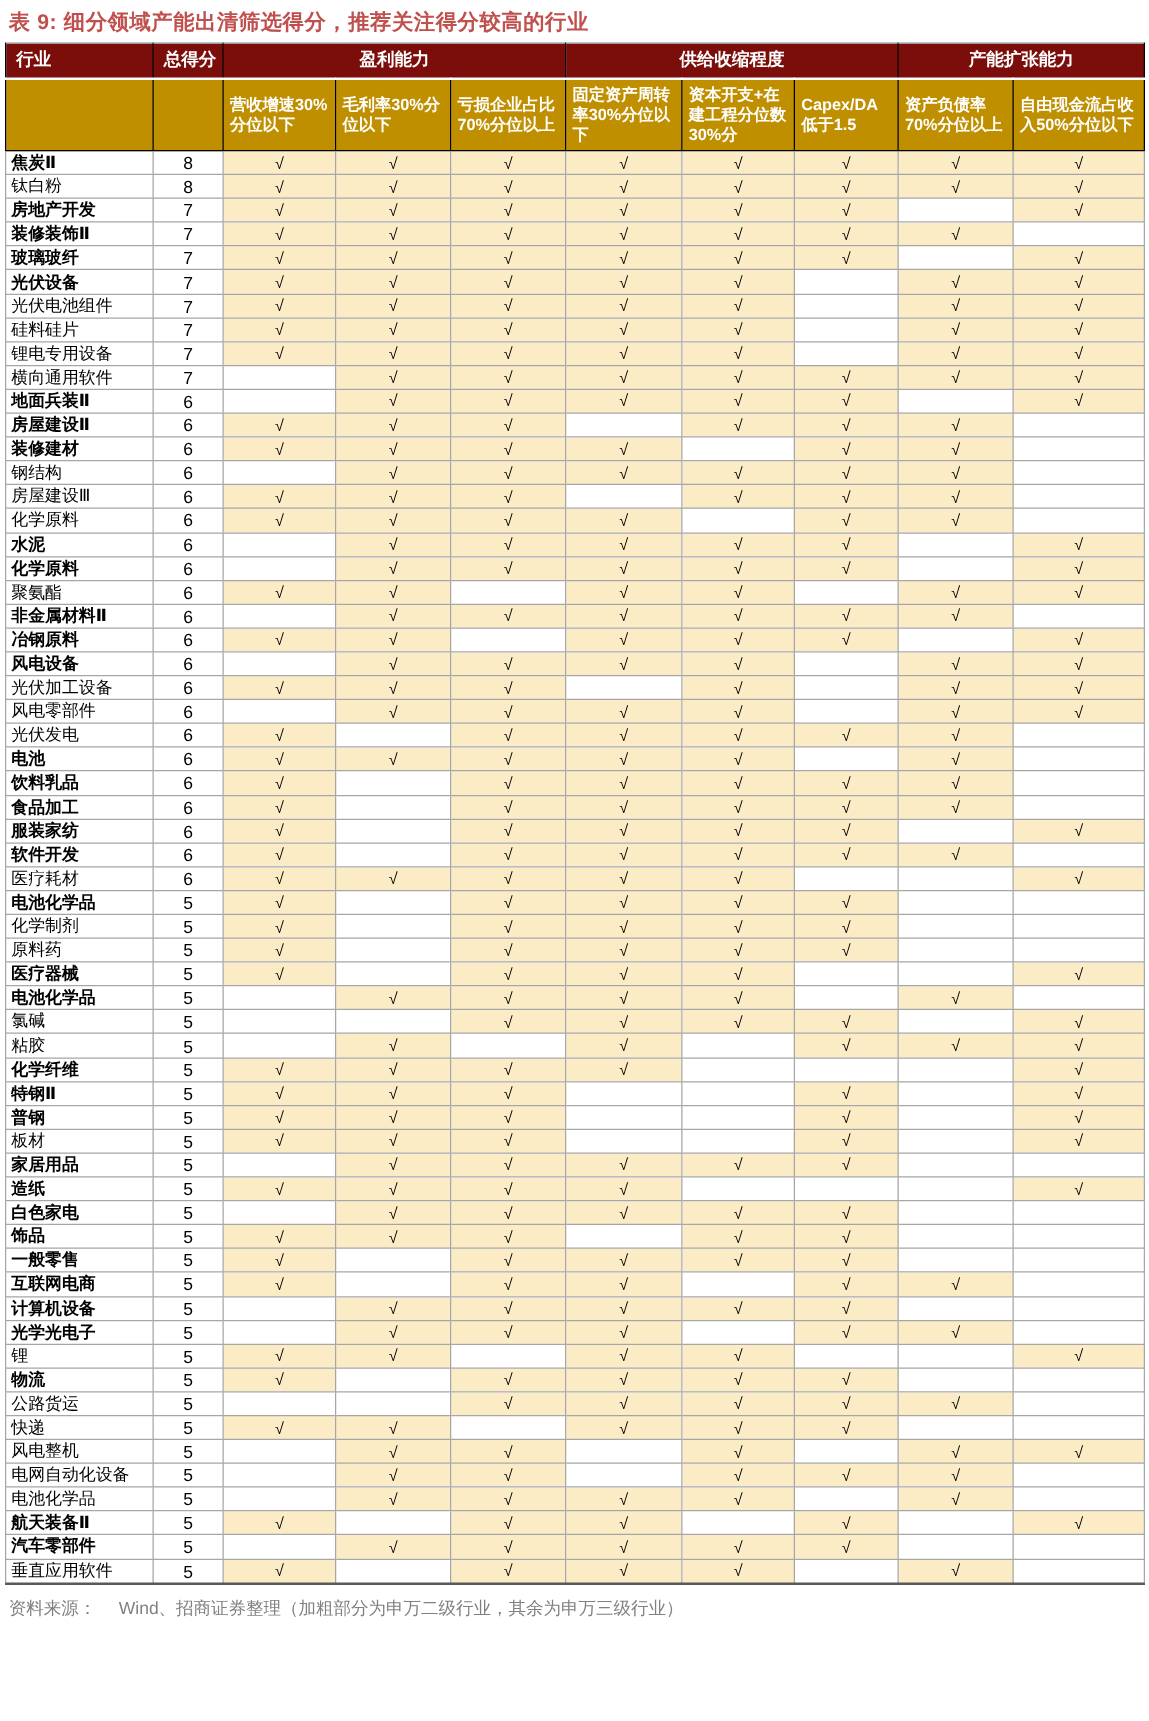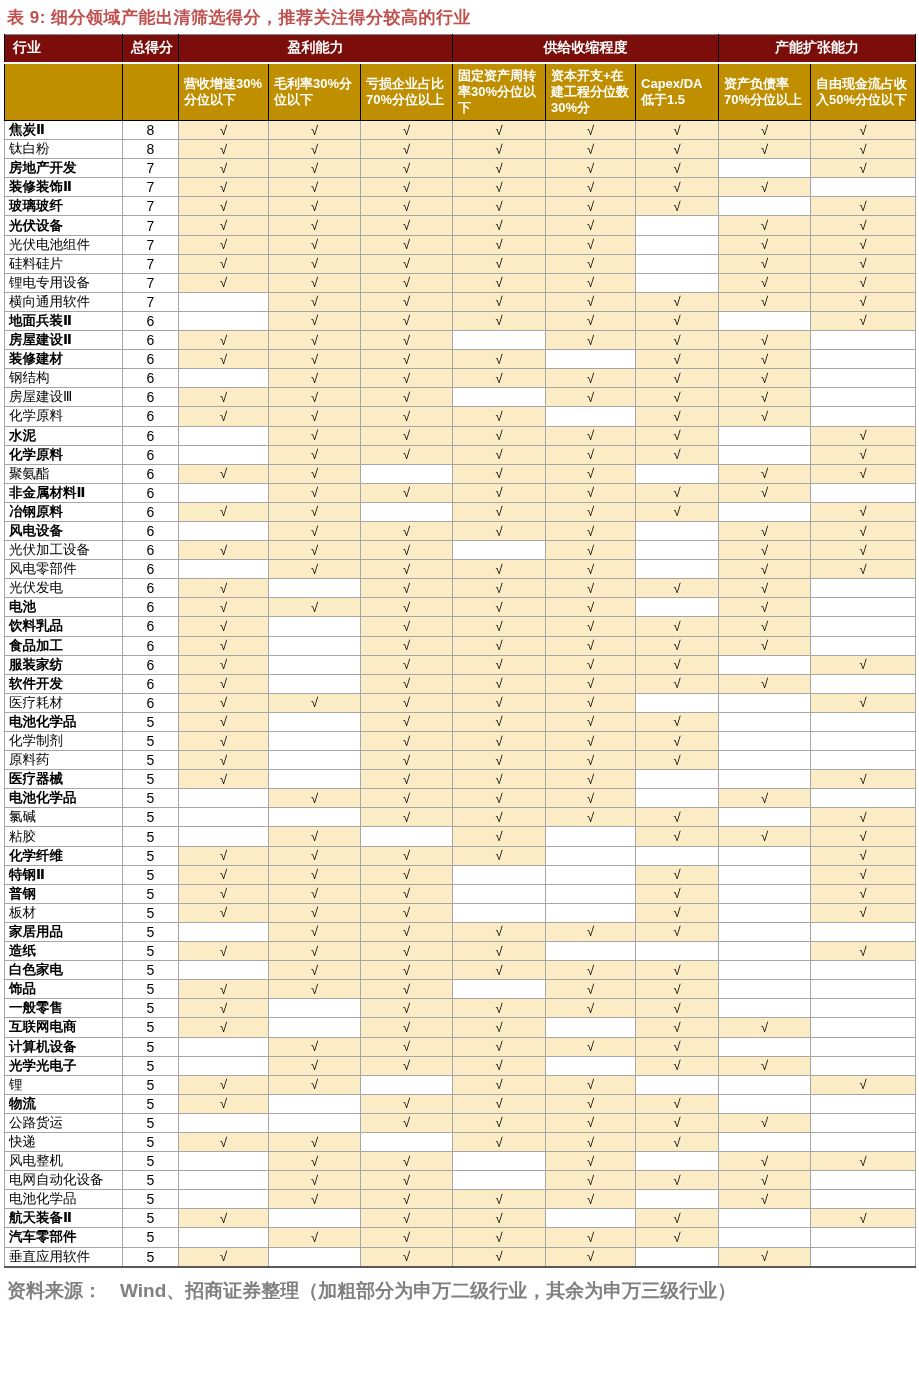--- a/index.html
+++ b/index.html
@@ -47,21 +47,21 @@
     height:19.1px;font-size:13.5px;color:#000;
     border:1px solid var(--grid);
     padding:0 2px;overflow:hidden;white-space:nowrap;
   }
   td.c-industry{text-align:left;padding-left:4px;font-weight:normal;}
   td.c-industry.bold{font-weight:bold;}
   td.c-score{text-align:center;font-size:14px;}
   td.c-check{text-align:center;font-size:13px;}
   td.c-check.on{background:var(--checked-bg);}
   .source{
-    margin:10px 0 0 7px;font-size:19px;color:var(--source-text);font-weight:bold;
+    margin:10px 0 0 7px;font-size:14px;color:var(--source-text);
   }
   .source .src-text{margin-left:18px;}
 </style>
 </head>
 <body>
 
 <div class="title">表 9: 细分领域产能出清筛选得分，推荐关注得分较高的行业</div>
 
 <table class="score-table">
   <colgroup>

